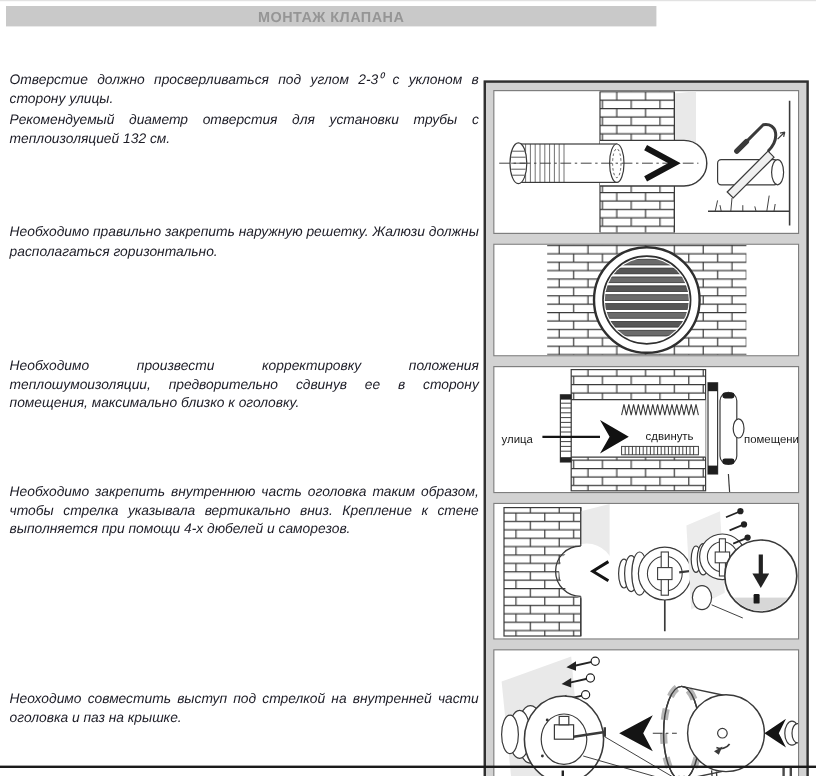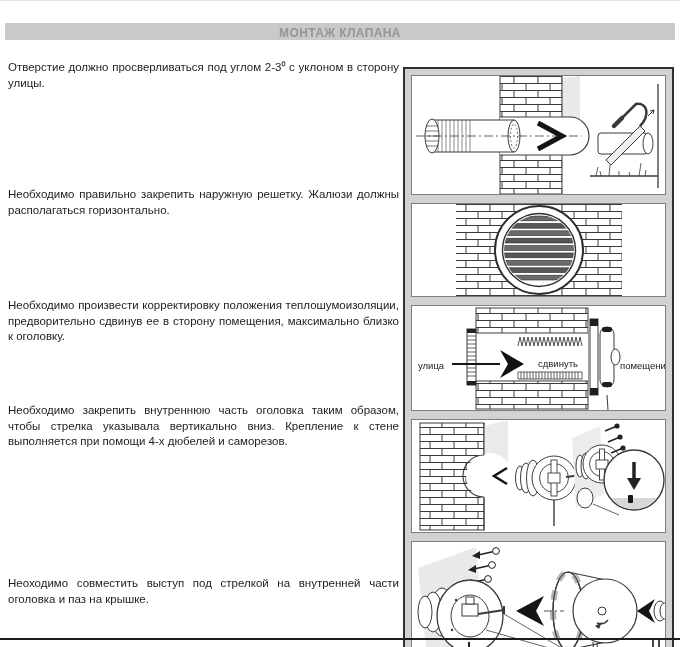--- a/index.html
+++ b/index.html
@@ -2,31 +2,31 @@
 <html><head>
 <meta charset="utf-8">
 <style>
   html,body{margin:0;padding:0;}
   body{
     width:680px;height:647px;position:relative;overflow:hidden;
     background:#ffffff;font-family:"Liberation Sans",sans-serif;
   }
   .top-edge{position:absolute;left:0;top:0;width:680px;height:1px;background:#e2e2e2;}
   .header-bar{
-    position:absolute;left:5px;top:23px;width:670px;height:17px;
+    position:absolute;left:5px;top:5px;width:542px;height:17px;
     background:#c9c9c9;text-align:center;
   }
   .header-bar span{
     font-size:12px;font-weight:bold;color:#959595;line-height:17px;letter-spacing:.4px;
   }
   .tblock{
     position:absolute;left:8px;width:391px;
     color:#1c1c26;font-size:11.5px;line-height:15.5px;text-align:justify;
   }
-  .tblock p{margin:0 0 2px 0;}
+  .tblock p{margin:0 0 2px 0;font-style:italic;}
   .b1{top:60px;}
   .b2{top:187px;}
   .b3{top:298px;}
   .b4{top:403px;}
   .b5{top:550px;margin-top:26px;}
   .figure-col{
     position:absolute;left:403px;top:31px;width:271px;height:607px;
     background:#d2d2d2;border:2px solid #303030;box-sizing:border-box;
     padding:6px;overflow:hidden;margin-top:36px;
   }
@@ -50,20 +50,21 @@
 <body>
 
 <div class="top-edge"></div>
 
 <div class="header-bar">
   <span>МОНТАЖ КЛАПАНА</span>
 </div>
 
 <div class="tblock b1">
   <p>Отверстие должно просверливаться под углом 2-3⁰ с уклоном в сторону улицы.</p>
+  <p>Рекомендуемый диаметр отверстия для установки трубы с теплоизоляцией 132 см.</p>
 </div>
 
 <div class="tblock b2">
   <p>Необходимо правильно закрепить наружную решетку. Жалюзи должны располагаться горизонтально.</p>
 </div>
 
 <div class="tblock b3">
   <p>Необходимо произвести корректировку положения теплошумоизоляции, предворительно сдвинув ее в сторону помещения, максимально близко к оголовку.</p>
 </div>
 

